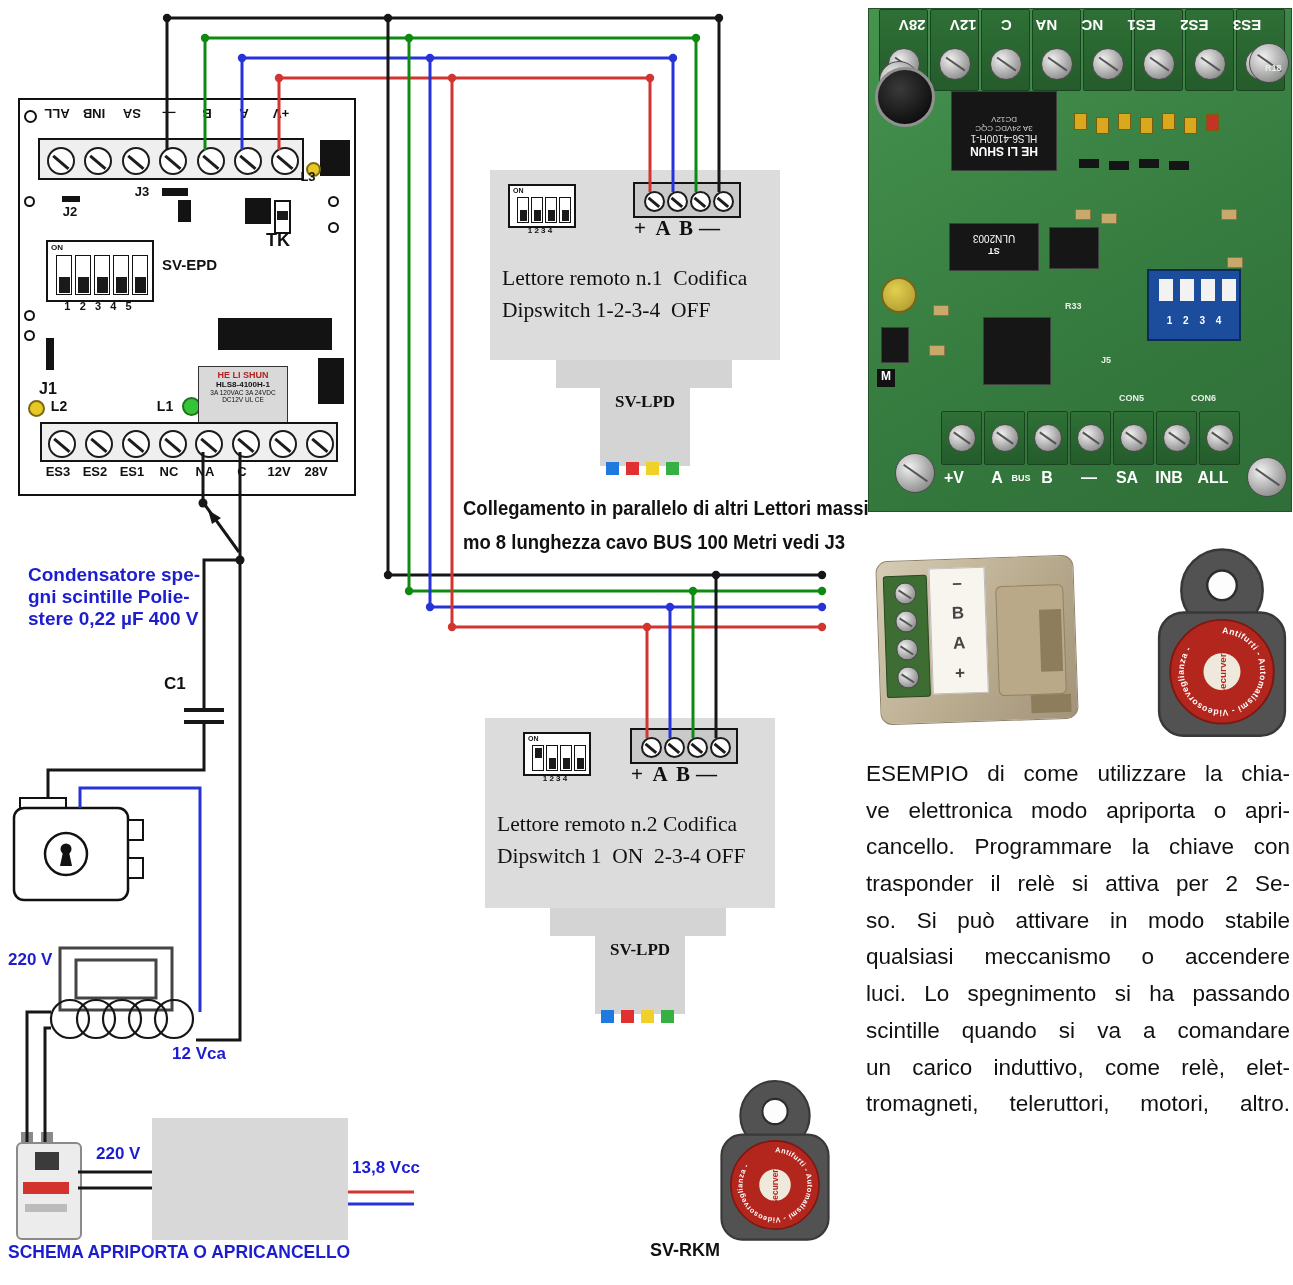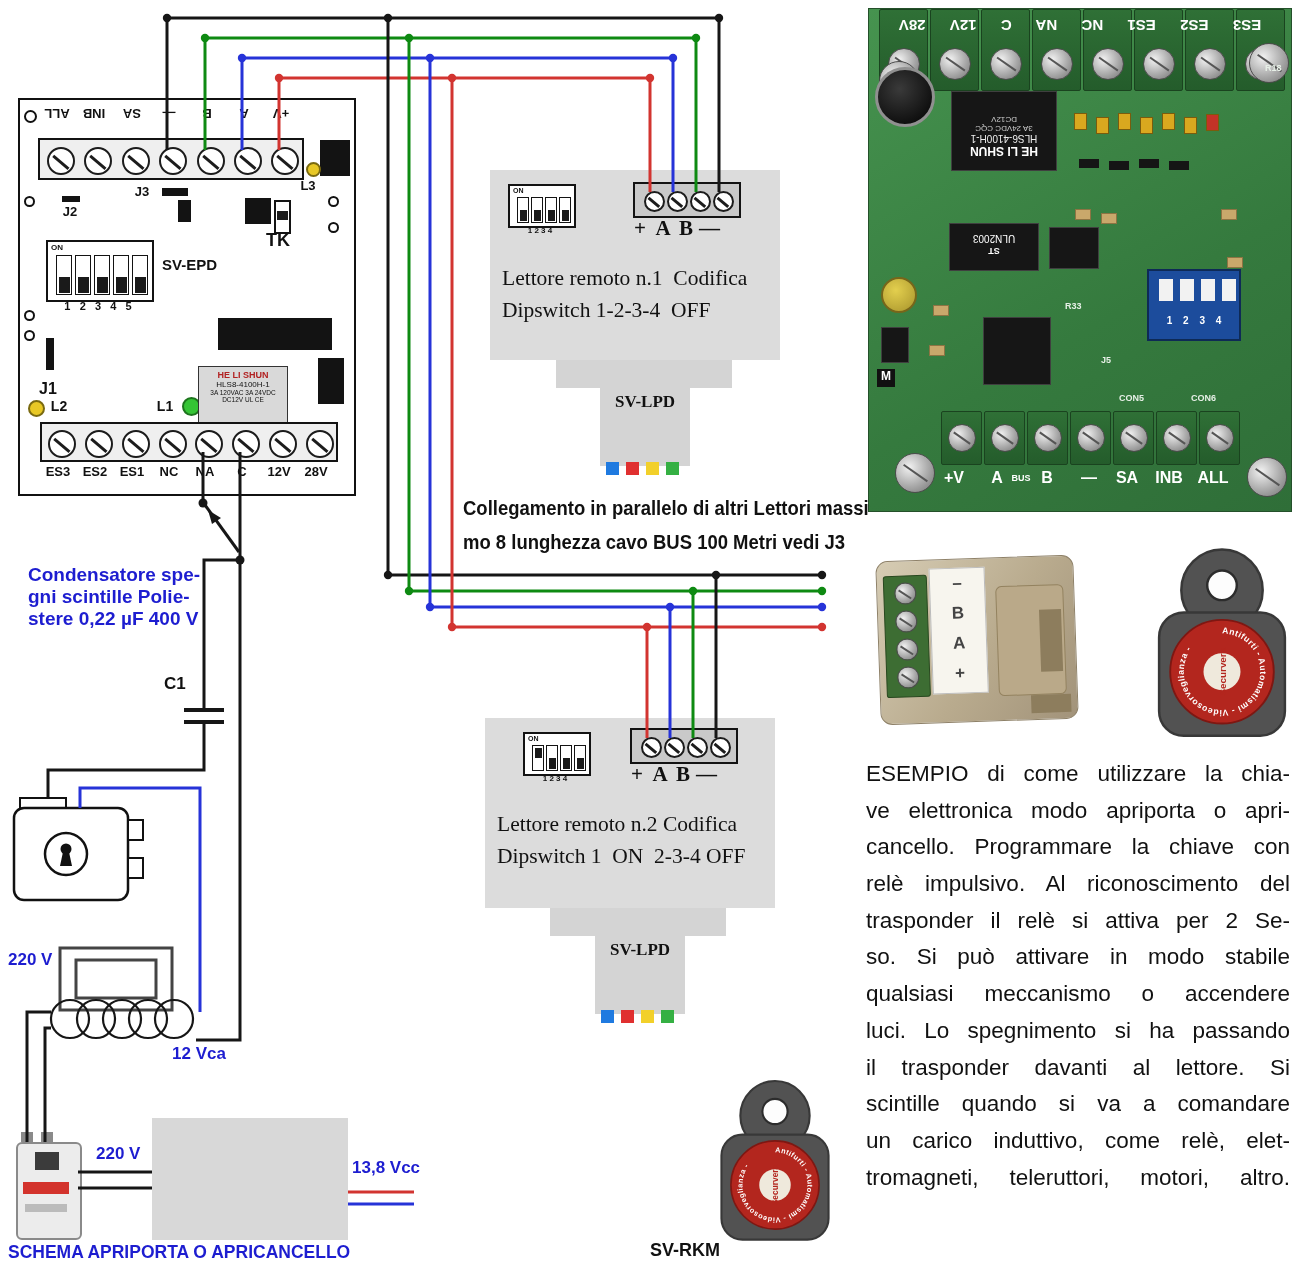--- a/index.html
+++ b/index.html
@@ -80,21 +80,21 @@
         </span>
       <span class="screw" style="left:194px;top:7px;width:24px;height:24px">
           <i></i>
         </span>
       <span class="screw" style="left:231px;top:7px;width:24px;height:24px">
           <i></i>
         </span>
     </div>
     <div class="abs blk" style="left:300px;top:40px;width:30px;height:36px"></div>
     <span class="abs" style="left:286px;top:62px;width:11px;height:11px;background:#e8c825;border:2px solid #7a6a10;border-radius:50%"></span>
-    <span class="abs tl" style="left:270px;top:78px;width:36px">L3</span>
+    <span class="abs tl" style="left:270px;top:69px;width:36px">L3</span>
 
     <div class="abs blk" style="left:42px;top:96px;width:18px;height:6px"></div>
     <span class="abs tl" style="left:32px;top:104px;width:36px">J2</span>
     <span class="abs tl" style="left:104px;top:84px;width:36px">J3</span>
     <div class="abs blk" style="left:142px;top:88px;width:26px;height:8px"></div>
     <div class="abs blk" style="left:158px;top:100px;width:13px;height:22px"></div>
     <div class="abs blk" style="left:225px;top:98px;width:26px;height:26px"></div>
     <div class="abs" style="left:254px;top:100px;width:13px;height:30px;border:2px solid #131313;background:#fff">
       <span class="abs" style="left:1px;right:1px;top:9px;height:9px;background:#1a1a1a"></span>
     </div>
@@ -127,21 +127,21 @@
 
     <div class="abs blk" style="left:198px;top:218px;width:114px;height:32px"></div>
 
     <span class="abs" style="left:8px;top:300px;width:13px;height:13px;background:#e8c825;border:2px solid #7a6a10;border-radius:50%"></span>
     <span class="abs tl" style="left:24px;top:298px;width:30px;font-size:14px">L2</span>
     <span class="abs tl" style="left:130px;top:298px;width:30px;font-size:14px">L1</span>
     <span class="abs" style="left:162px;top:297px;width:15px;height:15px;background:#35c435;border:2px solid #1d741d;border-radius:50%"></span>
 
     <div class="abs" style="left:178px;top:266px;width:88px;height:52px;background:#d9d9d9;border:1.5px solid #333;text-align:center;padding-top:3px">
       <div style="font-size:9px;font-weight:700;color:#b22222">HE LI SHUN</div>
-      <div style="font-size:8px;font-weight:400">HLS8-4100H-1</div>
+      <div style="font-size:8px;font-weight:700">HLS8-4100H-1</div>
       <div style="font-size:6.5px"><span>3A 120VAC</span> <span>3A 24VDC</span></div>
       <div style="font-size:6.5px"><span>DC12V</span> <span>UL CE</span></div>
     </div>
     <div class="abs blk" style="left:298px;top:258px;width:26px;height:46px"></div>
 
     <div class="abs tstrip" style="left:20px;top:322px;width:294px;height:36px">
       <span class="screw" style="left:6px;top:6px;width:24px;height:24px">
           <i></i>
         </span>
       <span class="screw" style="left:43px;top:6px;width:24px;height:24px">
@@ -476,26 +476,24 @@
       <span class="abs" style="left:150px;top:138px;width:40px;height:18px;background:#8d7d5d"></span>
     </div>
   </div>
 
   <div class="abs" style="left:650px;top:1240px;font-weight:700;font-size:18px">SV-RKM</div>
 
   <div class="abs" style="left:866px;top:756px;width:424px">
     <div class="pline">ESEMPIO di come utilizzare la chia-</div>
     <div class="pline">ve elettronica modo apriporta o apri-</div>
     <div class="pline">cancello. Programmare la chiave con</div>
-    <div class="pline">relè impulsivo. Al riconoscimento del</div>
     <div class="pline">trasponder il relè si attiva per 2 Se-</div>
     <div class="pline">so. Si può attivare in modo stabile</div>
     <div class="pline">qualsiasi meccanismo o accendere</div>
     <div class="pline">luci. Lo spegnimento si ha passando</div>
-    <div class="pline">il trasponder davanti al lettore. Si</div>
     <div class="pline">scintille quando si va a comandare</div>
     <div class="pline">un carico induttivo, come relè, elet-</div>
     <div class="pline">tromagneti, teleruttori, motori, altro.</div>
   </div>
 
   <svg id="wires" width="1293" height="1285" viewBox="0 0 1293 1285">
     <defs>
       <path id="fobring" d="M60,69 a31,31 0 1,1 -0.02,0"></path>
       <symbol id="fob" viewBox="0 0 120 160">
         <circle cx="60" cy="34" r="33" fill="#525252" stroke="#383838" stroke-width="2"></circle>

